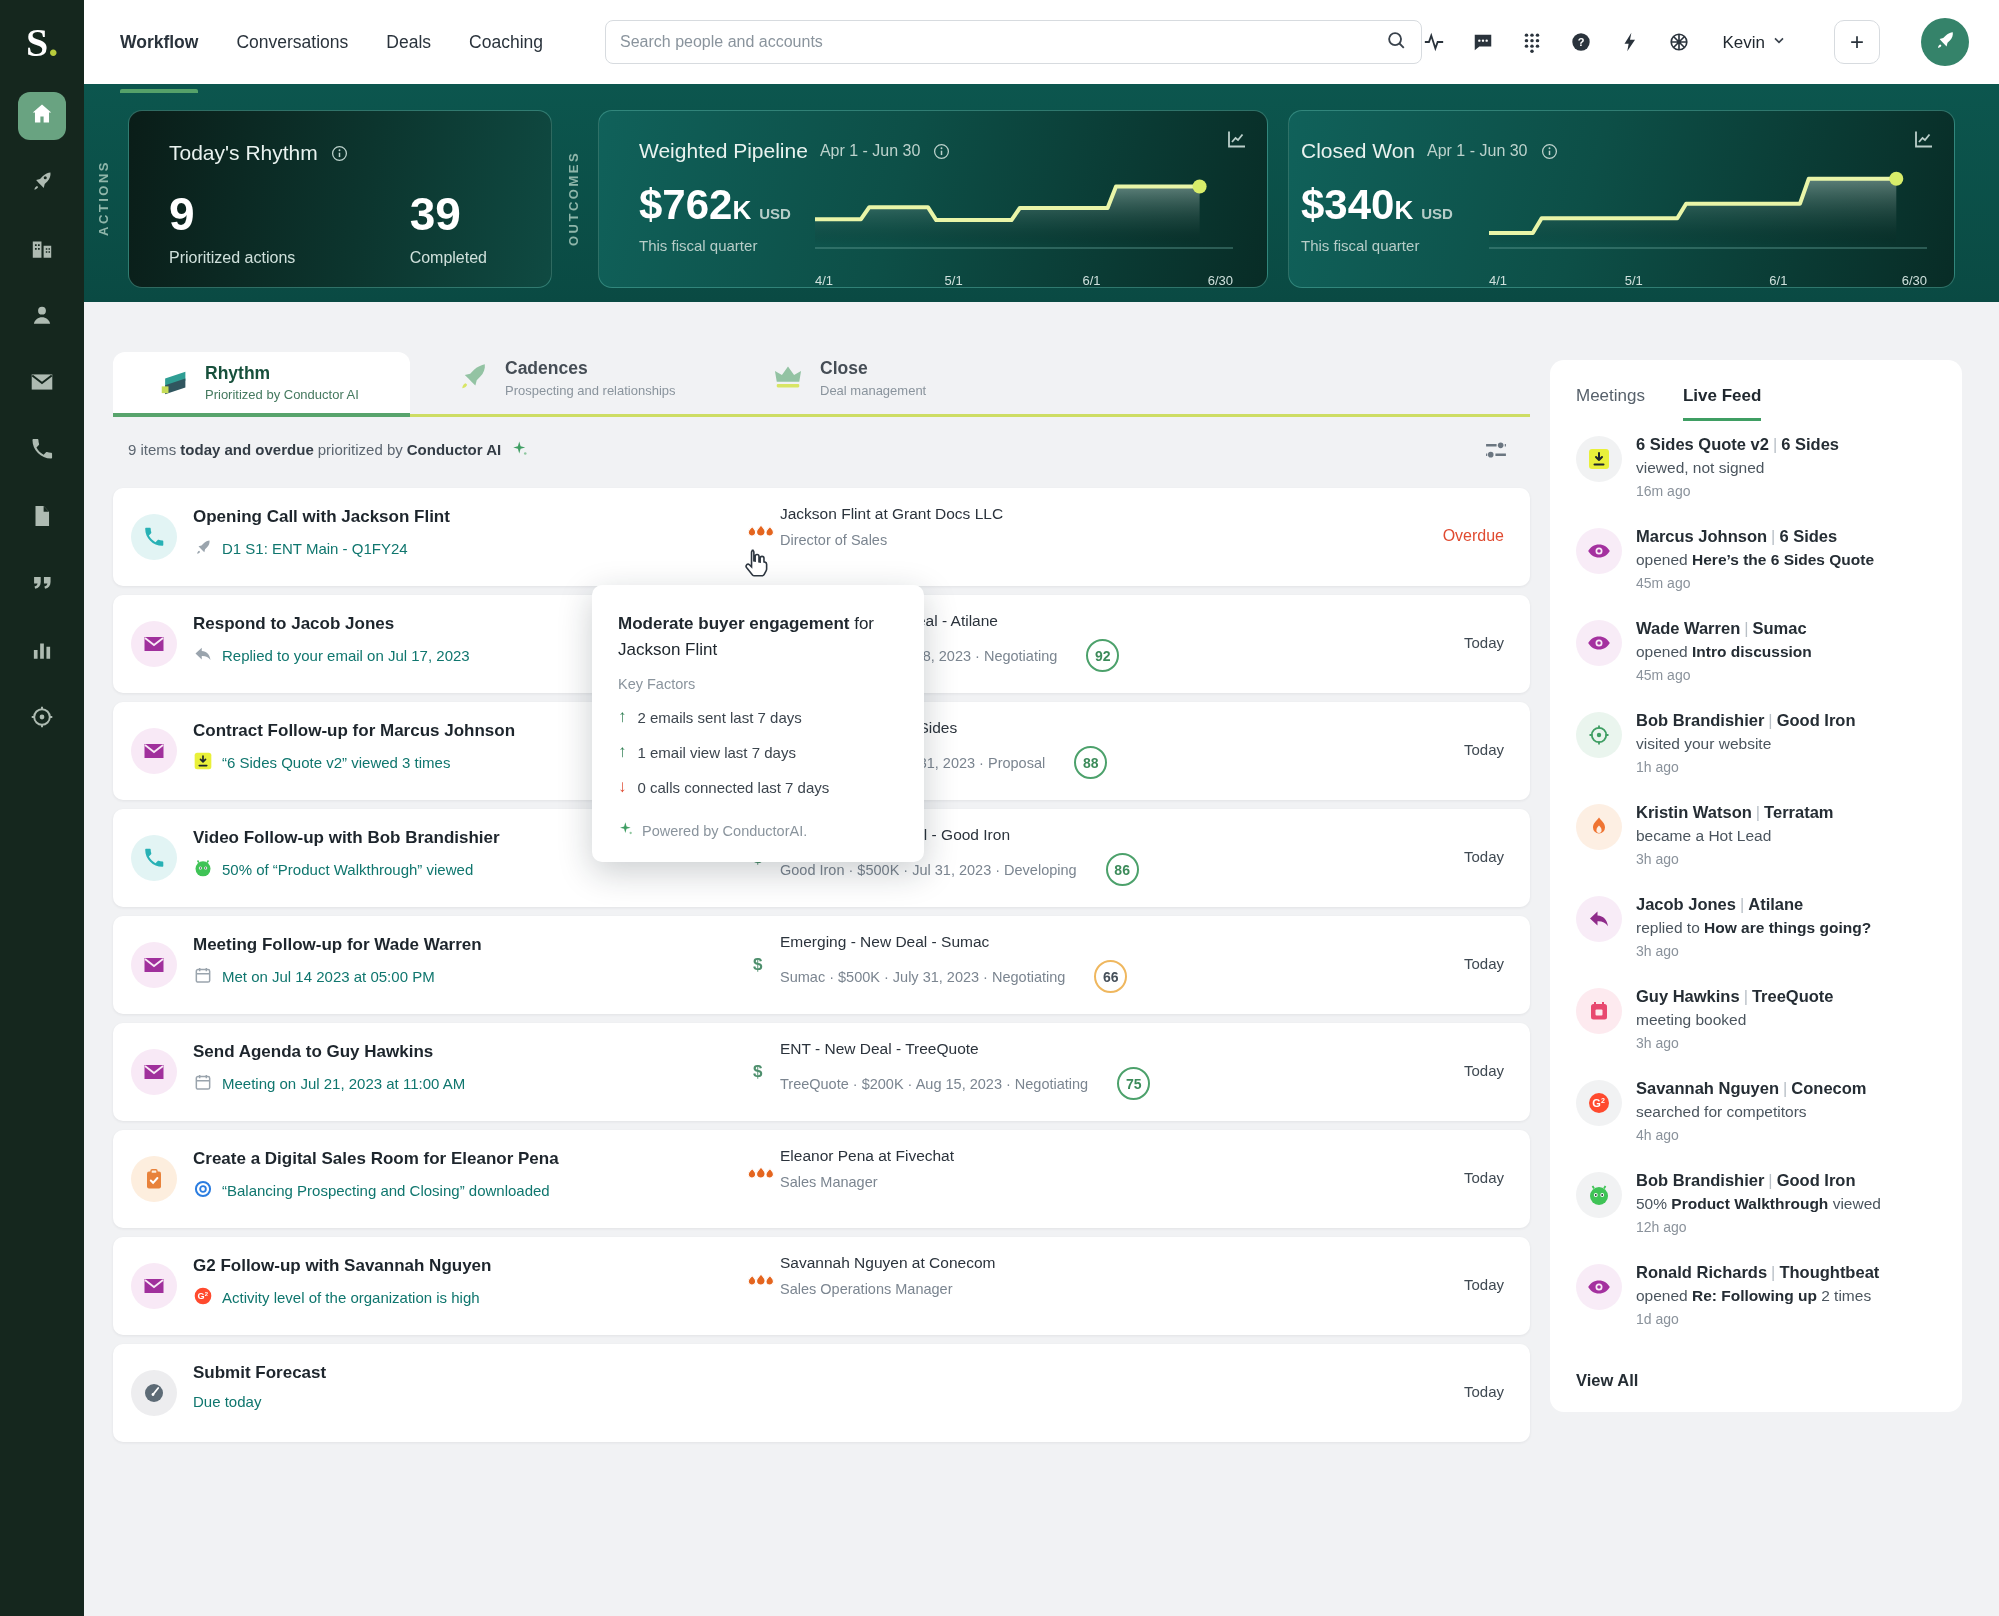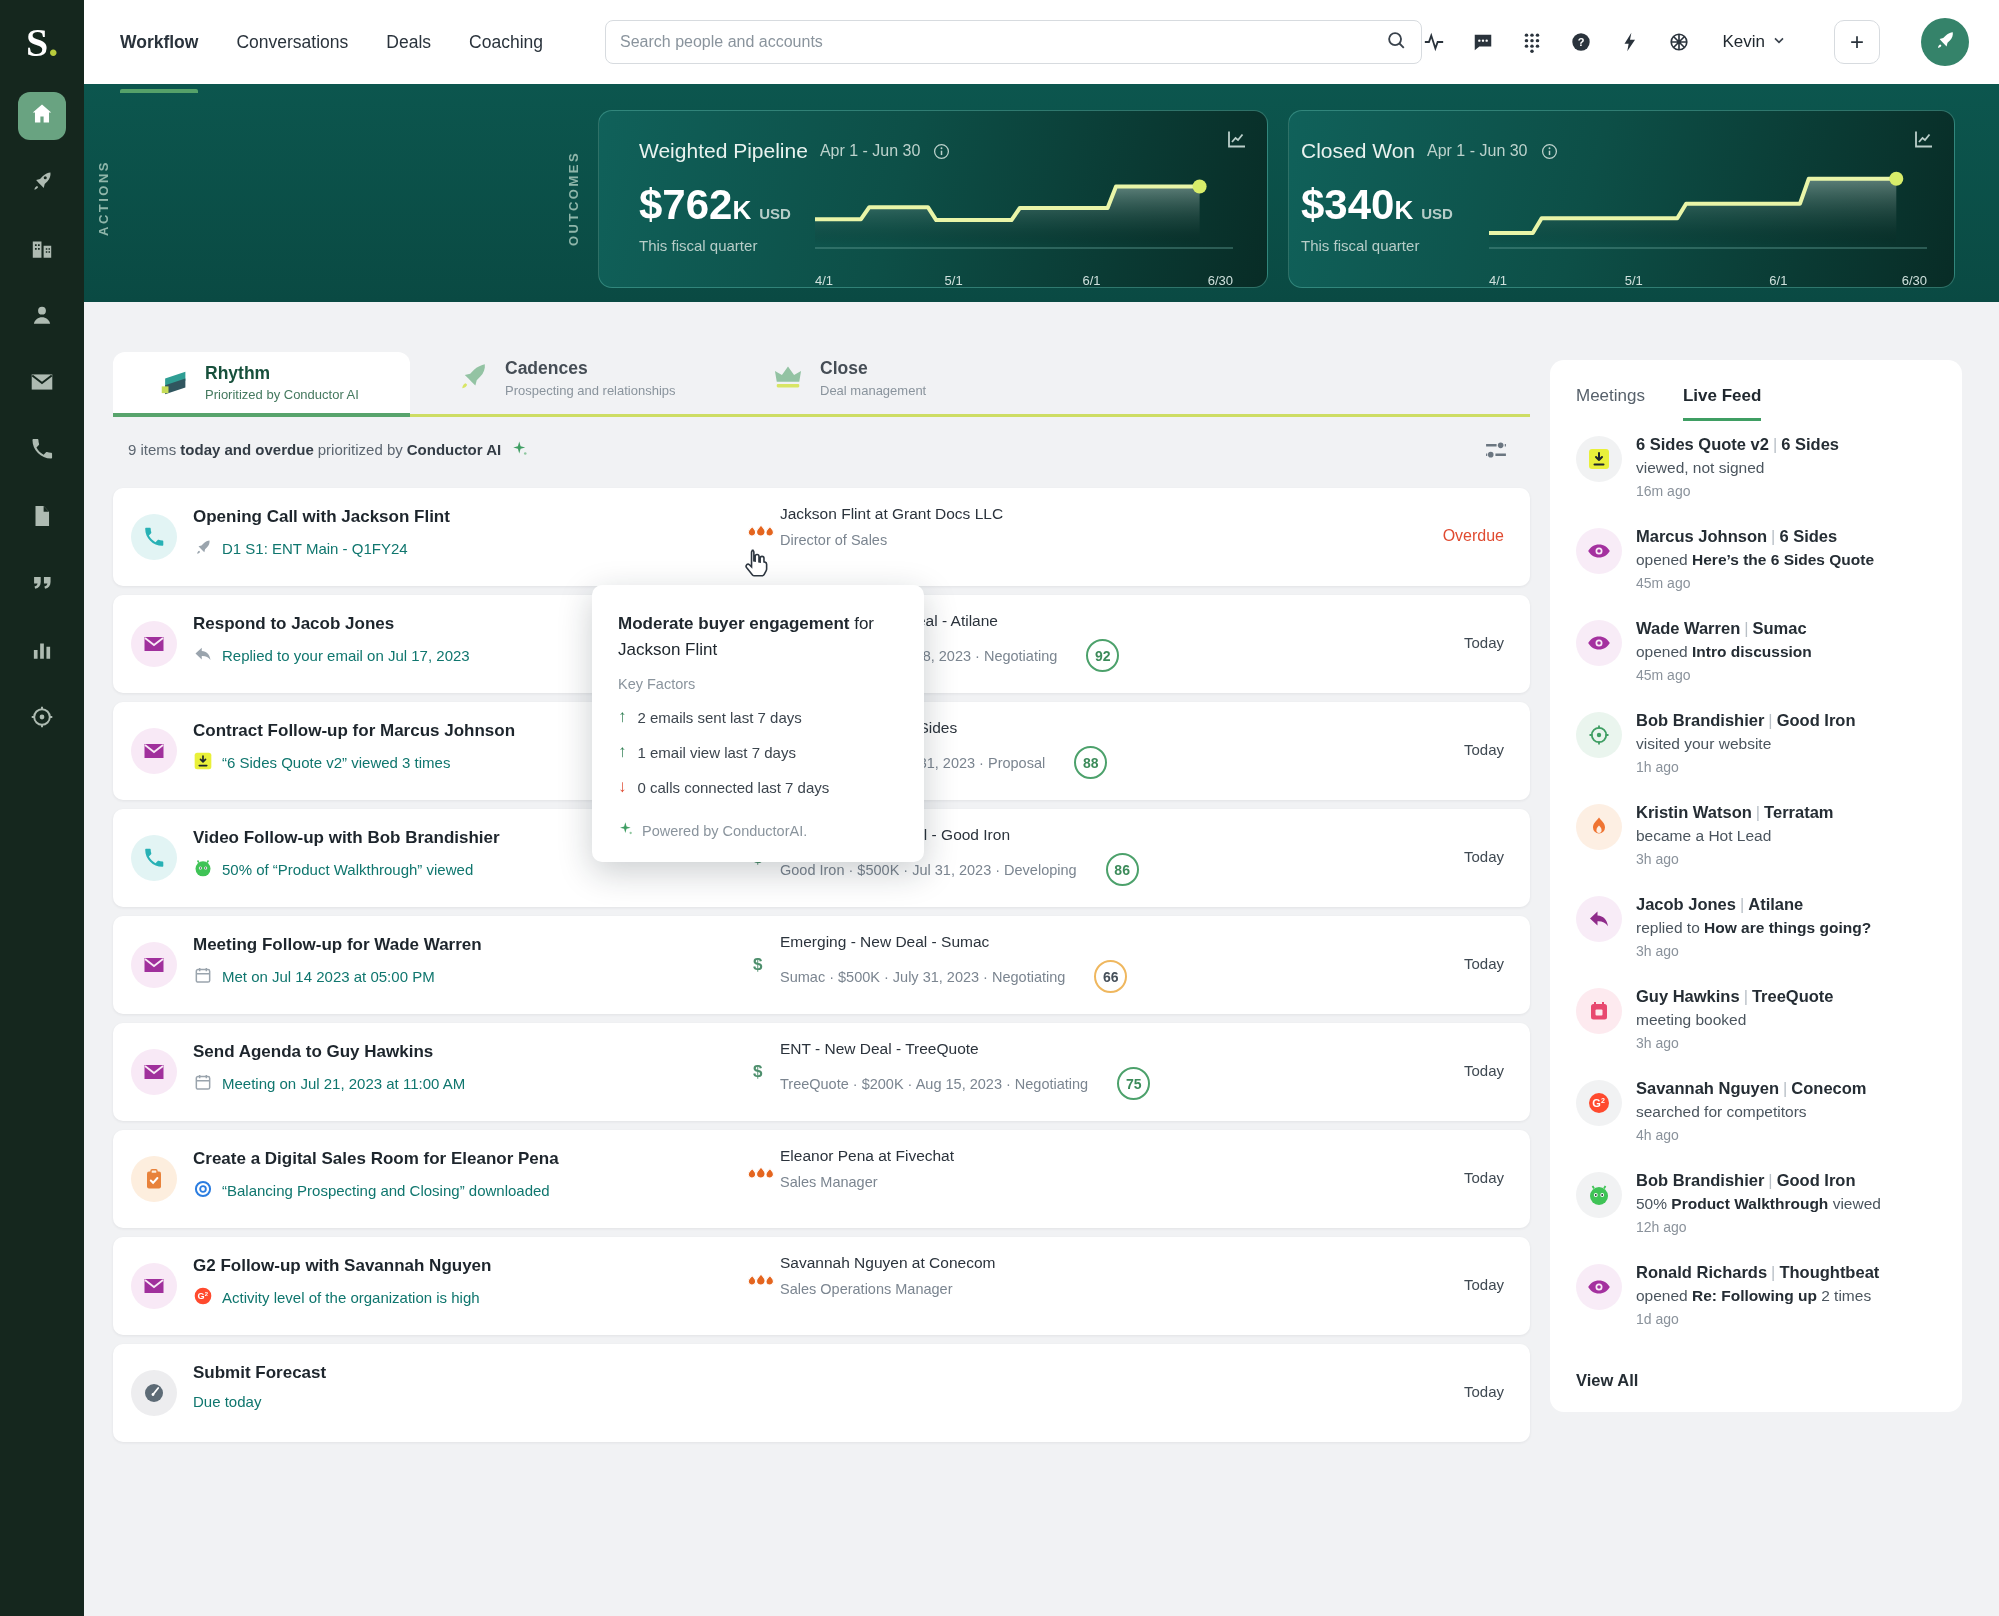--- a/index.html
+++ b/index.html
@@ -22,21 +22,21 @@
   .nav-link { position:relative; font-size:17.5px; color:#2a333c; height:102px; display:flex; align-items:center; cursor:pointer; }
   .nav-link.active { font-weight:700; }
   .nav-link.active::after { content:""; position:absolute; left:0; right:0; bottom:0; height:4px; background:#55a169; border-radius:2px 2px 0 0; }
   .search-wrap { margin-left:62px; width:830px; height:44px; border:1px solid #d7dbdf; border-radius:8px; display:flex; align-items:center; padding:0 14px; background:#fff; }
   .search-wrap input { flex:1; border:none; outline:none; font-size:16px; color:#c2410c; font-family:"Liberation Sans",sans-serif; }
   .search-wrap input::placeholder { color:#8a949d; }
   .search-wrap svg { width:22px; height:22px; color:#39424c; }
   .nav-icons { margin-left:auto; display:flex; align-items:center; gap:25px; }
   .nav-ic { width:24px; height:24px; color:#2a333c; display:flex; align-items:center; justify-content:center; cursor:pointer; }
   .nav-ic svg { width:22px; height:22px; }
-  .user-chip { display:flex; align-items:center; gap:6px; margin-left:6px; font-size:17px; color:#20282f; cursor:pointer; }
+  .user-chip { display:flex; align-items:flex-end; gap:6px; margin-left:6px; font-size:17px; color:#20282f; cursor:pointer; }
   .user-chip svg { width:16px; height:16px; color:#39424c; }
   .add-btn { margin-left:22px; width:46px; height:44px; border:1.5px solid #d7dbdf; border-radius:10px; font-size:24px; color:#2a333c; background:#fff; display:flex; align-items:center; justify-content:center; cursor:pointer; }
   .avatar { margin-left:16px; width:48px; height:48px; border-radius:50%; background:#35836a; display:flex; align-items:center; justify-content:center; cursor:pointer; }
   .avatar svg { width:24px; height:24px; color:#fff; }
 
   
   .band { position:absolute; left:84px; top:84px; width:1915px; height:218px; background:linear-gradient(180deg,#0c564e,#0a4a43); z-index:4; }
   .vlabel { position:absolute; writing-mode:vertical-rl; transform:rotate(180deg); font-size:13px; font-weight:700; letter-spacing:2.5px; color:#8fb6aa; height:176px; top:26px; text-align:center; }
   .vlabel.actions { left:12px; }
   .vlabel.outcomes { left:482px; }
@@ -287,20 +287,40 @@
               <path d="M19.8 4.2c.4 3-.7 6-2.9 8.2l-2.4 2.4-.9 3.6-2.2-2.2-2.6-2.6L6.6 11l3.6-.9 2.4-2.4c2.2-2.2 5.2-3.3 7.2-3.5zM7.4 16.6c-1 .2-2.2 1.5-2.4 3.4 1.9-.2 3.2-1.4 3.4-2.4z"></path>
             </svg></span>
         </div>
     </div>
   </header>
 
   <section class="band">
     <div class="vlabel actions">ACTIONS</div>
     <div class="vlabel outcomes">OUTCOMES</div>
 
+    <div class="hcard dark">
+      <div class="hc-title-row">
+        <span class="hc-title">Today's Rhythm</span>
+        <span class="info-ic"><svg viewBox="0 0 24 24" fill="none" stroke="currentColor" stroke-width="1.6" width="19" height="19">
+              <circle cx="12" cy="12" r="8.7"></circle>
+              <path d="M12 11v5.5" stroke-width="1.9"></path>
+              <circle cx="12" cy="7.8" r="1.2" fill="currentColor" stroke="none"></circle>
+            </svg></span>
+      </div>
+      <div class="stats-row">
+        <div>
+          <div class="stat-val">9</div>
+          <div class="stat-label">Prioritized actions</div>
+        </div>
+        <div>
+          <div class="stat-val">39</div>
+          <div class="stat-label">Completed</div>
+        </div>
+      </div>
+    </div>
 
     <div class="hcard teal2 pipeline">
       <div class="hc-title-row">
         <span class="hc-title">Weighted Pipeline</span>
         <span class="hc-range">Apr 1 - Jun 30</span>
         <span class="info-ic"><svg viewBox="0 0 24 24" fill="none" stroke="currentColor" stroke-width="1.6" width="19" height="19">
               <circle cx="12" cy="12" r="8.7"></circle>
               <path d="M12 11v5.5" stroke-width="1.9"></path>
               <circle cx="12" cy="7.8" r="1.2" fill="currentColor" stroke="none"></circle>
             </svg></span>

